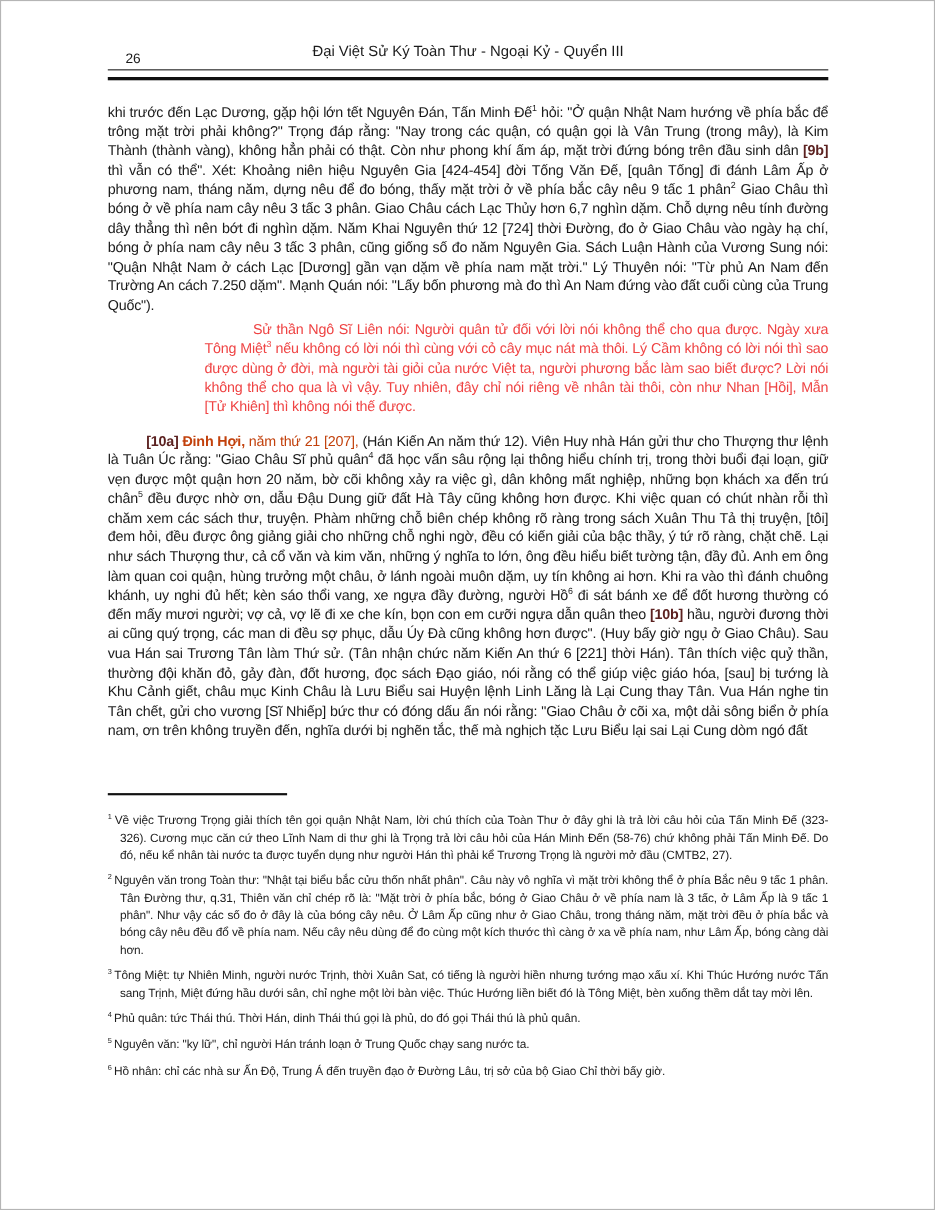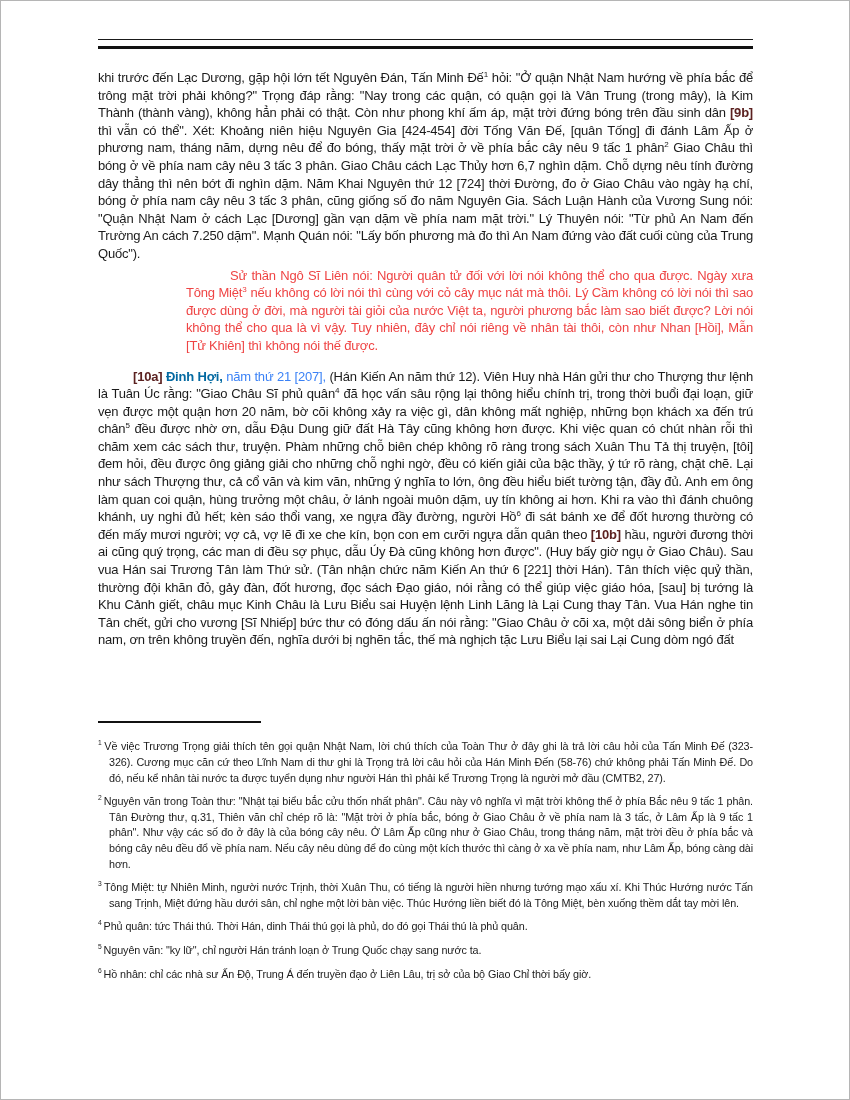--- a/index.html
+++ b/index.html
@@ -17,47 +17,51 @@
   .rule-thick{height:3px;background:#111;margin-top:6px;}
   .bodytext{margin-top:20px;font-size:13px;line-height:17.6px;letter-spacing:-0.2px;text-align:justify;}
   p{margin:0;}
   .quote{
     margin:4px 0 4px 88px;color:#ef4444;text-indent:44px;
     text-align:justify;
   }
   .para2{margin-top:13px;text-indent:35px;}
   sup{font-size:0.62em;line-height:0;vertical-align:super;letter-spacing:0;}
   .marker{font-weight:bold;color:#5b2120;}
-  .bold{font-weight:bold;color:#0369a1;}
-  .muted{color:#3b82f6;}
+  .bold{font-weight:bold;color:#c2410c;}
+  .muted{color:#c2410c;}
   .footer{position:absolute;left:97px;right:96px;top:720px;}
   .fn-rule{width:163px;height:2.4px;background:#111;margin-bottom:16px;}
   .footnote{
     font-size:10.8px;line-height:15.6px;letter-spacing:-0.1px;color:#1c1c1c;
     text-align:justify;padding-left:11px;text-indent:-11px;margin-bottom:8px;
   }
 </style>
 </head>
 <body>
 
 <div class="page">
   <div class="content">
 
+    <div class="hdr">
+      <span class="pagenum">26</span>
+      <span class="htitle">Đại Việt Sử Ký Toàn Thư - Ngoại Kỷ - Quyển III</span>
+    </div>
     <div class="rule-thin"></div>
     <div class="rule-thick"></div>
 
     <div class="bodytext">
       <p class="para1"><span>khi trước đến Lạc Dương, gặp hội lớn tết Nguyên Đán, Tấn Minh Đế</span><sup>1</sup><span> hỏi: "Ở quận Nhật Nam hướng về phía bắc để trông mặt trời phải không?" Trọng đáp rằng: "Nay trong các quận, có quận gọi là Vân Trung (trong mây), là Kim Thành (thành vàng), không hẳn phải có thật. Còn như phong khí ấm áp, mặt trời đứng bóng trên đầu sinh dân </span><span class="marker">[9b]</span><span> thì vẫn có thể". Xét: Khoảng niên hiệu Nguyên Gia [424-454] đời Tống Văn Đế, [quân Tống] đi đánh Lâm Ấp ở phương nam, tháng năm, dựng nêu để đo bóng, thấy mặt trời ở về phía bắc cây nêu 9 tấc 1 phân</span><sup>2</sup><span> Giao Châu thì bóng ở về phía nam cây nêu 3 tấc 3 phân. Giao Châu cách Lạc Thủy hơn 6,7 nghìn dặm. Chỗ dựng nêu tính đường dây thẳng thì nên bớt đi nghìn dặm. Năm Khai Nguyên thứ 12 [724] thời Đường, đo ở Giao Châu vào ngày hạ chí, bóng ở phía nam cây nêu 3 tấc 3 phân, cũng giống số đo năm Nguyên Gia. Sách Luận Hành của Vương Sung nói: "Quận Nhật Nam ở cách Lạc [Dương] gần vạn dặm về phía nam mặt trời." Lý Thuyên nói: "Từ phủ An Nam đến Trường An cách 7.250 dặm". Mạnh Quán nói: "Lấy bốn phương mà đo thì An Nam đứng vào đất cuối cùng của Trung Quốc").</span></p>
       <p class="quote"><span>Sử thần Ngô Sĩ Liên nói: Người quân tử đối với lời nói không thể cho qua được. Ngày xưa Tông Miệt</span><sup>3</sup><span> nếu không có lời nói thì cùng với cỏ cây mục nát mà thôi. Lý Cầm không có lời nói thì sao được dùng ở đời, mà người tài giỏi của nước Việt ta, người phương bắc làm sao biết được? Lời nói không thể cho qua là vì vậy. Tuy nhiên, đây chỉ nói riêng về nhân tài thôi, còn như Nhan [Hồi], Mẫn [Tử Khiên] thì không nói thế được.</span></p>
       <p class="para2"><span class="marker">[10a] </span><span class="bold">Đinh Hợi,</span><span> </span><span class="muted">năm thứ 21 [207],</span><span> (Hán Kiến An năm thứ 12). Viên Huy nhà Hán gửi thư cho Thượng thư lệnh là Tuân Úc rằng: "Giao Châu Sĩ phủ quân</span><sup>4</sup><span> đã học vấn sâu rộng lại thông hiểu chính trị, trong thời buổi đại loạn, giữ vẹn được một quận hơn 20 năm, bờ cõi không xảy ra việc gì, dân không mất nghiệp, những bọn khách xa đến trú chân</span><sup>5</sup><span> đều được nhờ ơn, dẫu Đậu Dung giữ đất Hà Tây cũng không hơn được. Khi việc quan có chút nhàn rỗi thì chăm xem các sách thư, truyện. Phàm những chỗ biên chép không rõ ràng trong sách Xuân Thu Tả thị truyện, [tôi] đem hỏi, đều được ông giảng giải cho những chỗ nghi ngờ, đều có kiến giải của bậc thầy, ý tứ rõ ràng, chặt chẽ. Lại như sách Thượng thư, cả cổ văn và kim văn, những ý nghĩa to lớn, ông đều hiểu biết tường tận, đầy đủ. Anh em ông làm quan coi quận, hùng trưởng một châu, ở lánh ngoài muôn dặm, uy tín không ai hơn. Khi ra vào thì đánh chuông khánh, uy nghi đủ hết; kèn sáo thổi vang, xe ngựa đầy đường, người Hồ</span><sup>6</sup><span> đi sát bánh xe để đốt hương thường có đến mấy mươi người; vợ cả, vợ lẽ đi xe che kín, bọn con em cưỡi ngựa dẫn quân theo </span><span class="marker">[10b]</span><span> hầu, người đương thời ai cũng quý trọng, các man di đều sợ phục, dẫu Úy Đà cũng không hơn được". (Huy bấy giờ ngụ ở Giao Châu). Sau vua Hán sai Trương Tân làm Thứ sử. (Tân nhận chức năm Kiến An thứ 6 [221] thời Hán). Tân thích việc quỷ thần, thường đội khăn đỏ, gảy đàn, đốt hương, đọc sách Đạo giáo, nói rằng có thể giúp việc giáo hóa, [sau] bị tướng là Khu Cảnh giết, châu mục Kinh Châu là Lưu Biểu sai Huyện lệnh Linh Lăng là Lại Cung thay Tân. Vua Hán nghe tin Tân chết, gửi cho vương [Sĩ Nhiếp] bức thư có đóng dấu ấn nói rằng: "Giao Châu ở cõi xa, một dải sông biển ở phía nam, ơn trên không truyền đến, nghĩa dưới bị nghẽn tắc, thế mà nghịch tặc Lưu Biểu lại sai Lại Cung dòm ngó đất</span></p>
     </div>
   </div>
 
   <div class="footer">
     <div class="fn-rule"></div>
     <div class="footnote"><sup>1 </sup><span>Về việc Trương Trọng giải thích tên gọi quận Nhật Nam, lời chú thích của Toàn Thư ở đây ghi là trả lời câu hỏi của Tấn Minh Đế (323-326). Cương mục căn cứ theo Lĩnh Nam di thư ghi là Trọng trả lời câu hỏi của Hán Minh Đến (58-76) chứ không phải Tấn Minh Đế. Do đó, nếu kể nhân tài nước ta được tuyển dụng như người Hán thì phải kể Trương Trọng là người mở đầu (CMTB2, 27).</span></div>
     <div class="footnote"><sup>2 </sup><span>Nguyên văn trong Toàn thư: "Nhật tại biểu bắc cửu thốn nhất phân". Câu này vô nghĩa vì mặt trời không thể ở phía Bắc nêu 9 tấc 1 phân. Tân Đường thư, q.31, Thiên văn chỉ chép rõ là: "Mặt trời ở phía bắc, bóng ở Giao Châu ở về phía nam là 3 tấc, ở Lâm Ấp là 9 tấc 1 phân". Như vậy các số đo ở đây là của bóng cây nêu. Ở Lâm Ấp cũng như ở Giao Châu, trong tháng năm, mặt trời đều ở phía bắc và bóng cây nêu đều đổ về phía nam. Nếu cây nêu dùng để đo cùng một kích thước thì càng ở xa về phía nam, như Lâm Ấp, bóng càng dài hơn.</span></div>
-    <div class="footnote"><sup>3 </sup><span>Tông Miệt: tự Nhiên Minh, người nước Trịnh, thời Xuân Thu, có tiếng là người hiền nhưng tướng mạo xấu xí. Khi Thúc Hướng nước Tấn sang Trịnh, Miệt đứng hầu dưới sân, chỉ nghe một lời bàn việc. Thúc Hướng liền biết đó là Tông Miệt, bèn xuống thềm dắt tay mời lên.</span></div>
+    <div class="footnote"><sup>3 </sup><span>Tông Miệt: tự Nhiên Minh, người nước Trịnh, thời Xuân Sat, có tiếng là người hiền nhưng tướng mạo xấu xí. Khi Thúc Hướng nước Tấn sang Trịnh, Miệt đứng hầu dưới sân, chỉ nghe một lời bàn việc. Thúc Hướng liền biết đó là Tông Miệt, bèn xuống thềm dắt tay mời lên.</span></div>
     <div class="footnote"><sup>4 </sup><span>Phủ quân: tức Thái thú. Thời Hán, dinh Thái thú gọi là phủ, do đó gọi Thái thú là phủ quân.</span></div>
     <div class="footnote"><sup>5 </sup><span>Nguyên văn: "ky lữ", chỉ người Hán tránh loạn ở Trung Quốc chạy sang nước ta.</span></div>
-    <div class="footnote"><sup>6 </sup><span>Hồ nhân: chỉ các nhà sư Ấn Độ, Trung Á đến truyền đạo ở Liên Lâu, trị sở của bộ Giao Chỉ thời bấy giờ.</span></div>
+    <div class="footnote"><sup>6 </sup><span>Hồ nhân: chỉ các nhà sư Ấn Độ, Trung Á đến truyền đạo ở Đường Lâu, trị sở của bộ Giao Chỉ thời bấy giờ.</span></div>
   </div>
 </div>
 
 </body></html>

